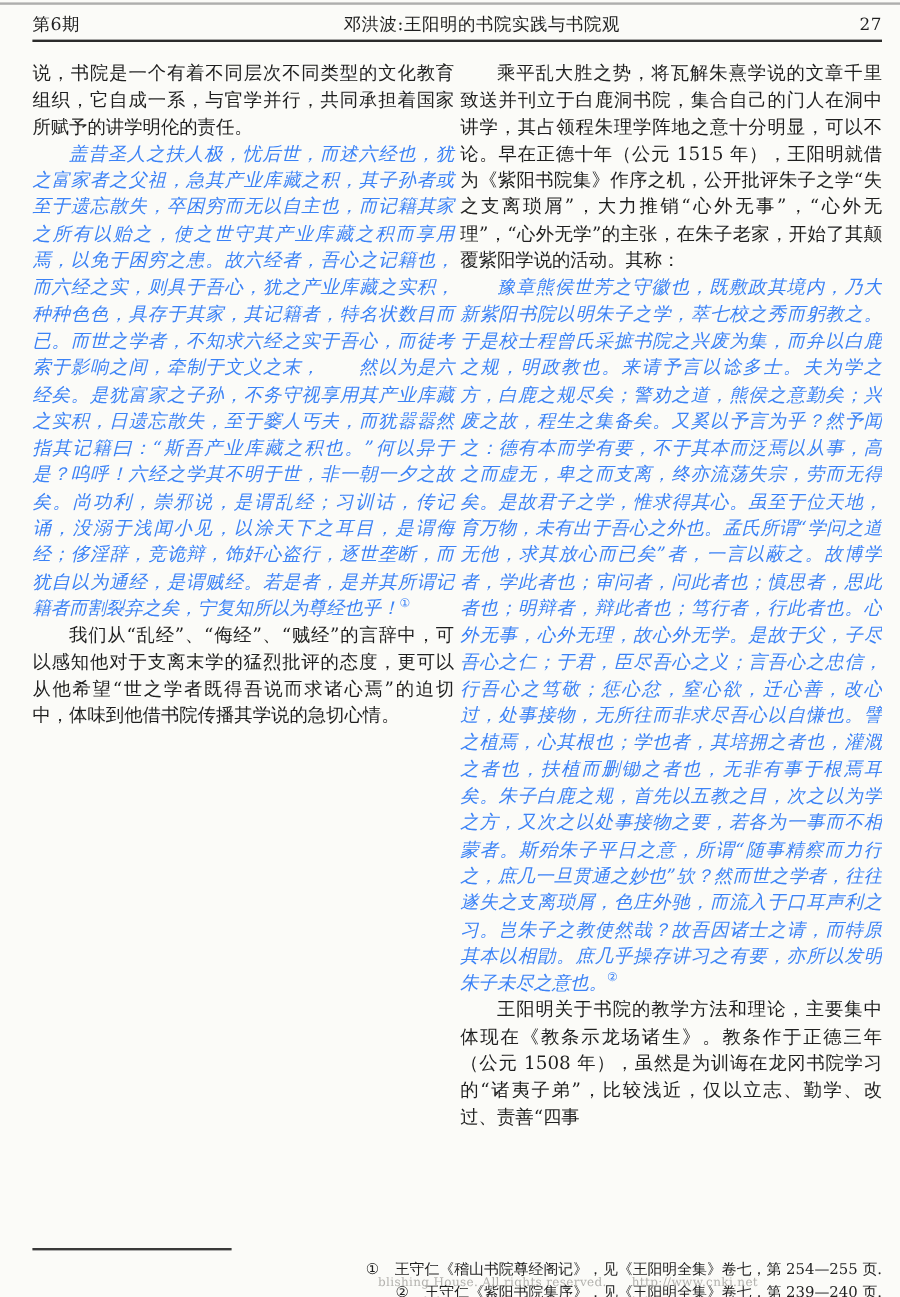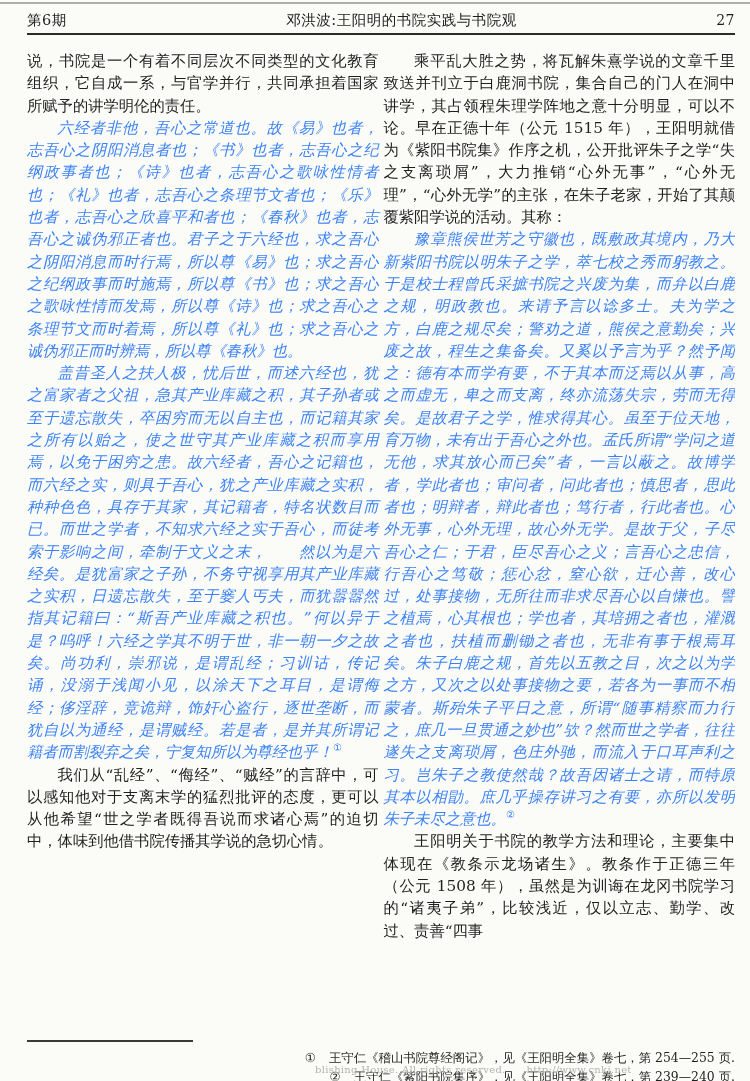--- a/index.html
+++ b/index.html
@@ -101,21 +101,20 @@
     <span class="issue">第6期</span>
     <span class="title">邓洪波:王阳明的书院实践与书院观</span>
     <span class="pageno">27</span>
   </div>
   <div class="header-rule"></div>
 
   <div class="columns">
 
     <div class="col">
       <p class="para no-indent">说，书院是一个有着不同层次不同类型的文化教育组织，它自成一系，与官学并行，共同承担着国家所赋予的讲学明伦的责任。</p>
-      <p class="para quote">六经者非他，吾心之常道也。故《易》也者，志吾心之阴阳消息者也；《书》也者，志吾心之纪纲政事者也；《诗》也者，志吾心之歌咏性情者也；《礼》也者，志吾心之条理节文者也；《乐》也者，志吾心之欣喜平和者也；《春秋》也者，志吾心之诚伪邪正者也。君子之于六经也，求之吾心之阴阳消息而时行焉，所以尊《易》也；求之吾心之纪纲政事而时施焉，所以尊《书》也；求之吾心之歌咏性情而发焉，所以尊《诗》也；求之吾心之条理节文而时着焉，所以尊《礼》也；求之吾心之诚伪邪正而时辨焉，所以尊《春秋》也。</p>
       <p class="para quote"><span>盖昔圣人之扶人极，忧后世，而述六经也，犹之富家者之父祖，急其产业库藏之积，其子孙者或至于遗忘散失，卒困穷而无以自主也，而记籍其家之所有以贻之，使之世守其产业库藏之积而享用焉，以免于困穷之患。故六经者，吾心之记籍也，而六经之实，则具于吾心，犹之产业库藏之实积，种种色色，具存于其家，其记籍者，特名状数目而已。而世之学者，不知求六经之实于吾心，而徒考索于影响之间，牵制于文义之末，　　然以为是六经矣。是犹富家之子孙，不务守视享用其产业库藏之实积，日遗忘散失，至于窭人丐夫，而犹嚣嚣然指其记籍曰：“斯吾产业库藏之积也。”何以异于是？呜呼！六经之学其不明于世，非一朝一夕之故矣。尚功利，崇邪说，是谓乱经；习训诂，传记诵，没溺于浅闻小见，以涂天下之耳目，是谓侮经；侈淫辞，竞诡辩，饰奸心盗行，逐世垄断，而犹自以为通经，是谓贼经。若是者，是并其所谓记籍者而割裂弃之矣，宁复知所以为尊经也乎！</span><sup class="fnmark">①</sup></p>
       <p class="para">我们从“乱经”、“侮经”、“贼经”的言辞中，可以感知他对于支离末学的猛烈批评的态度，更可以从他希望“世之学者既得吾说而求诸心焉”的迫切中，体味到他借书院传播其学说的急切心情。</p>
     </div>
 
     <div class="col">
       <p class="para">乘平乱大胜之势，将瓦解朱熹学说的文章千里致送并刊立于白鹿洞书院，集合自己的门人在洞中讲学，其占领程朱理学阵地之意十分明显，可以不论。早在正德十年（公元 1515 年），王阳明就借为《紫阳书院集》作序之机，公开批评朱子之学“失之支离琐屑”，大力推销“心外无事”，“心外无理”，“心外无学”的主张，在朱子老家，开始了其颠覆紫阳学说的活动。其称：</p>
       <p class="para quote"><span>豫章熊侯世芳之守徽也，既敷政其境内，乃大新紫阳书院以明朱子之学，萃七校之秀而躬教之。于是校士程曾氏采摭书院之兴废为集，而弁以白鹿之规，明政教也。来请予言以谂多士。夫为学之方，白鹿之规尽矣；警劝之道，熊侯之意勤矣；兴废之故，程生之集备矣。又奚以予言为乎？然予闻之：德有本而学有要，不于其本而泛焉以从事，高之而虚无，卑之而支离，终亦流荡失宗，劳而无得矣。是故君子之学，惟求得其心。虽至于位天地，育万物，未有出于吾心之外也。孟氏所谓“学问之道无他，求其放心而已矣”者，一言以蔽之。故博学者，学此者也；审问者，问此者也；慎思者，思此者也；明辩者，辩此者也；笃行者，行此者也。心外无事，心外无理，故心外无学。是故于父，子尽吾心之仁；于君，臣尽吾心之义；言吾心之忠信，行吾心之笃敬；惩心忿，窒心欲，迁心善，改心过，处事接物，无所往而非求尽吾心以自慊也。譬之植焉，心其根也；学也者，其培拥之者也，灌溉之者也，扶植而删锄之者也，无非有事于根焉耳矣。朱子白鹿之规，首先以五教之目，次之以为学之方，又次之以处事接物之要，若各为一事而不相蒙者。斯殆朱子平日之意，所谓“随事精察而力行之，庶几一旦贯通之妙也”欤？然而世之学者，往往遂失之支离琐屑，色庄外驰，而流入于口耳声利之习。岂朱子之教使然哉？故吾因诸士之请，而特原其本以相勖。庶几乎操存讲习之有要，亦所以发明朱子未尽之意也。</span><sup class="fnmark">②</sup></p>
       <p class="para">王阳明关于书院的教学方法和理论，主要集中体现在《教条示龙场诸生》。教条作于正德三年（公元 1508 年），虽然是为训诲在龙冈书院学习的“诸夷子弟”，比较浅近，仅以立志、勤学、改过、责善“四事</p>
     </div>
 

